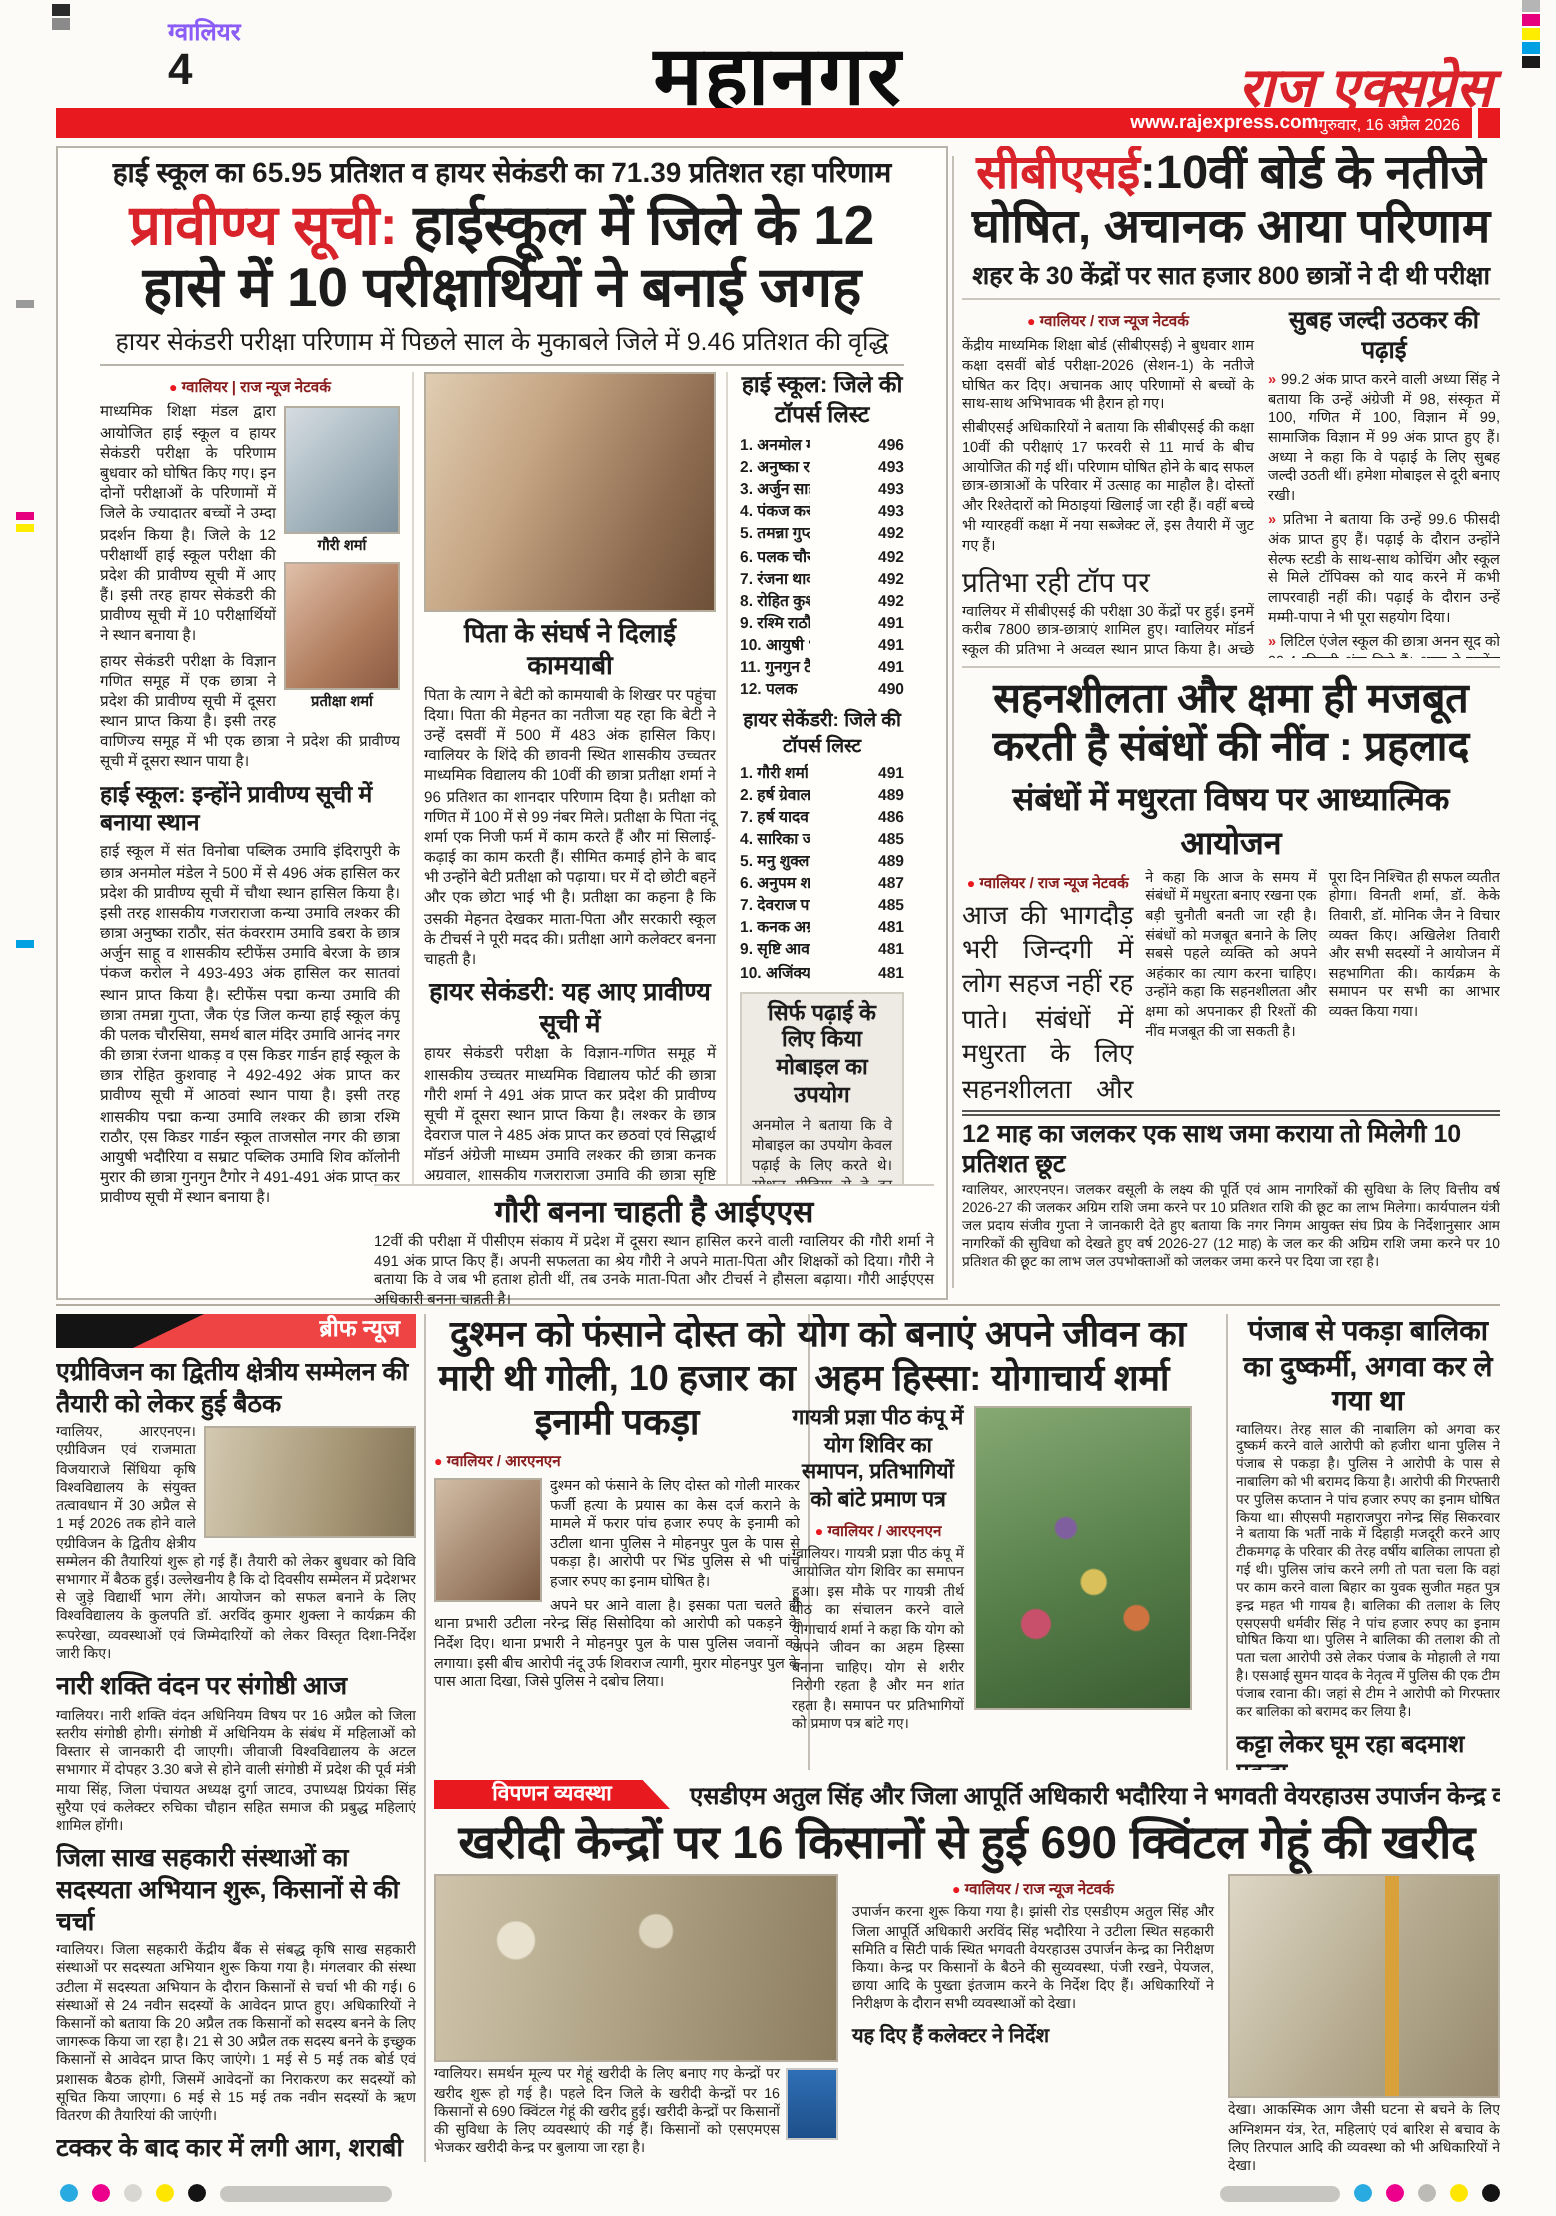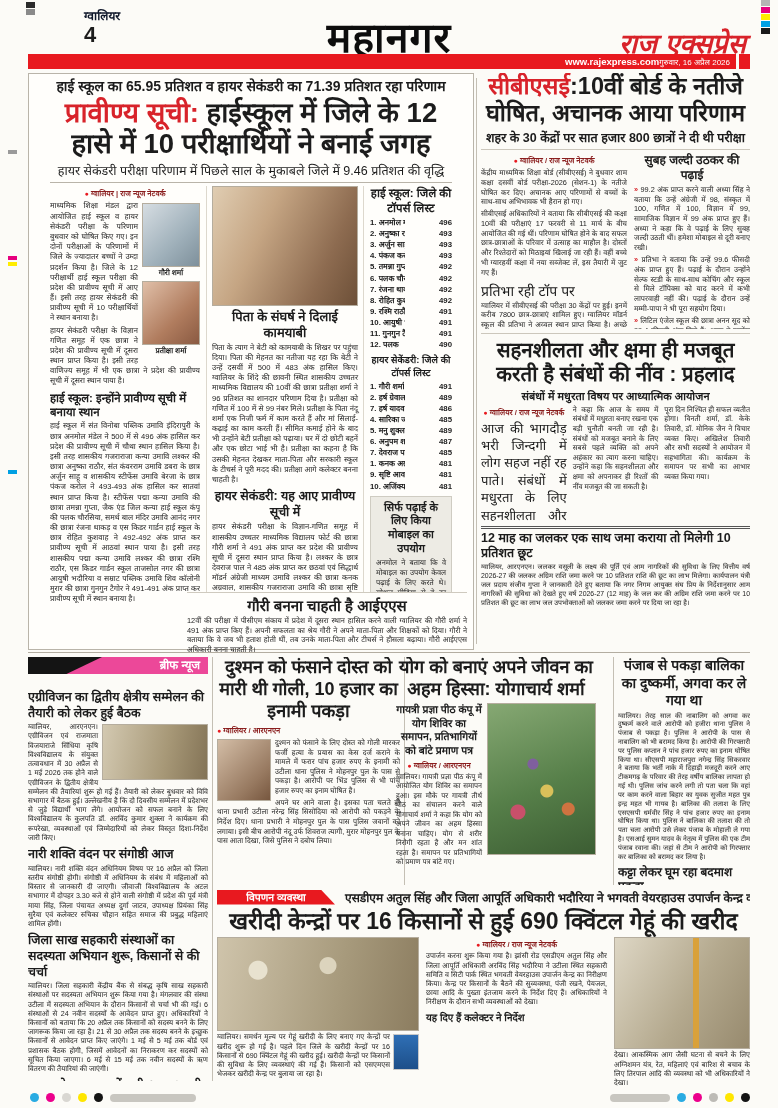--- a/index.html
+++ b/index.html
@@ -6,21 +6,21 @@
   *{box-sizing:border-box;}
   .page{position:relative;width:778px;height:1108px;background:#fcfbf7;overflow:hidden;
         font-family:"Liberation Sans","DejaVu Sans",sans-serif;color:#1c1c1c;}
   .abs{position:absolute;}
   
   .reg-sq{width:9px;height:6px;display:block;margin-bottom:1px;}
   .dot{width:9px;height:9px;border-radius:50%;display:inline-block;margin-right:7px;vertical-align:middle;}
   .pill{height:8px;border-radius:4px;display:inline-block;vertical-align:middle;background:#c8c6c0;}
   .lm{position:absolute;width:9px;height:4px;}
   
-  .city-name{color:#0f172a;font-weight:800;font-size:12px;}
+  .city-name{color:#8b5cf6;font-weight:800;font-size:12px;}
   .page-num{font-size:22px;font-weight:800;line-height:1;}
   .section-title{font-size:41px;font-weight:900;letter-spacing:1px;text-align:center;color:#0d0d0d;}
   .brand{font-size:27px;font-weight:900;font-style:italic;color:#d8232a;white-space:nowrap;}
   .redbar{background:#e8191f;display:flex;justify-content:flex-end;align-items:center;padding:0 2px;}
   .redbar .site{color:#fff;font-weight:800;font-size:9.5px;}
   .redbar .dateline{color:#fff;font-size:8px;margin-right:4px;}
   .redbar-sq{background:#e8191f;}
   
   .bodytext{font-size:7.6px;line-height:1.34;text-align:justify;}
   .byline{font-size:7.6px;font-weight:700;color:#8a1d1d;text-align:center;margin:2px 0 3px;}
@@ -57,28 +57,28 @@
   
   .cbse-head{font-size:23.5px;font-weight:800;text-align:center;line-height:1.13;}
   .cbse-deck{font-size:12.5px;font-weight:600;text-align:center;margin:3px 0;}
   .cbse-cols{display:flex;gap:7px;height:180px;overflow:hidden;border-top:1px solid #ccc7bc;padding-top:3px;}
   .ccol1{width:146px;}
   .ccol2{flex:1;}
   .study-head{font-size:12px;font-weight:800;text-align:center;line-height:1.25;margin-bottom:2px;}
   .bullet-p{font-size:7.3px;line-height:1.32;text-align:justify;margin:0 0 3px;}
   .cbse-sub{font-size:14px;font-weight:400;margin:3px 0 1px;}
   .spirit-head{font-size:20.5px;font-weight:800;text-align:center;line-height:1.16;border-top:1px solid #ccc7bc;margin-top:4px;padding-top:4px;}
-  .spirit-deck{font-size:11px;font-weight:600;text-align:center;margin:2px 0;}
+  .spirit-deck{font-size:16px;font-weight:600;text-align:center;margin:2px 0;}
   .spirit-cols{display:flex;gap:6px;height:116px;overflow:hidden;}
   .spirit-cols>div{flex:1;}
   .water{border-top:3px double #555;margin-top:5px;padding-top:2px;}
   .water-head{font-size:12.5px;font-weight:800;line-height:1.2;}
   .water-body{font-size:6.9px;line-height:1.33;text-align:justify;margin-top:1px;}
   
-  .brief-banner{height:17px;background:#ec4899;position:relative;margin-bottom:16px;}
+  .brief-banner{height:17px;background:#ef4444;position:relative;margin-bottom:5px;}
   .brief-wedge{position:absolute;left:0;top:0;height:17px;width:74px;background:#141414;
                clip-path:polygon(0 0,100% 0,52% 100%,0 100%);}
   .brief-title{position:absolute;right:8px;top:0;line-height:17px;color:#fff;font-weight:800;font-size:11.5px;}
   .bn-head{font-size:12.5px;font-weight:800;line-height:1.25;margin:4px 0 2px;}
   .bn-body{font-size:7.1px;line-height:1.3;text-align:justify;}
   .photo-meeting{float:right;width:106px;height:56px;margin:1px 0 2px 4px;}
   .gm-head{font-size:18px;font-weight:800;text-align:center;line-height:1.22;}
   .photo-mug{float:left;width:54px;height:62px;margin:1px 4px 1px 0;}
   .yg-head{font-size:18px;font-weight:800;text-align:center;line-height:1.2;}
   .yg-row{display:flex;gap:5px;margin-top:3px;}

